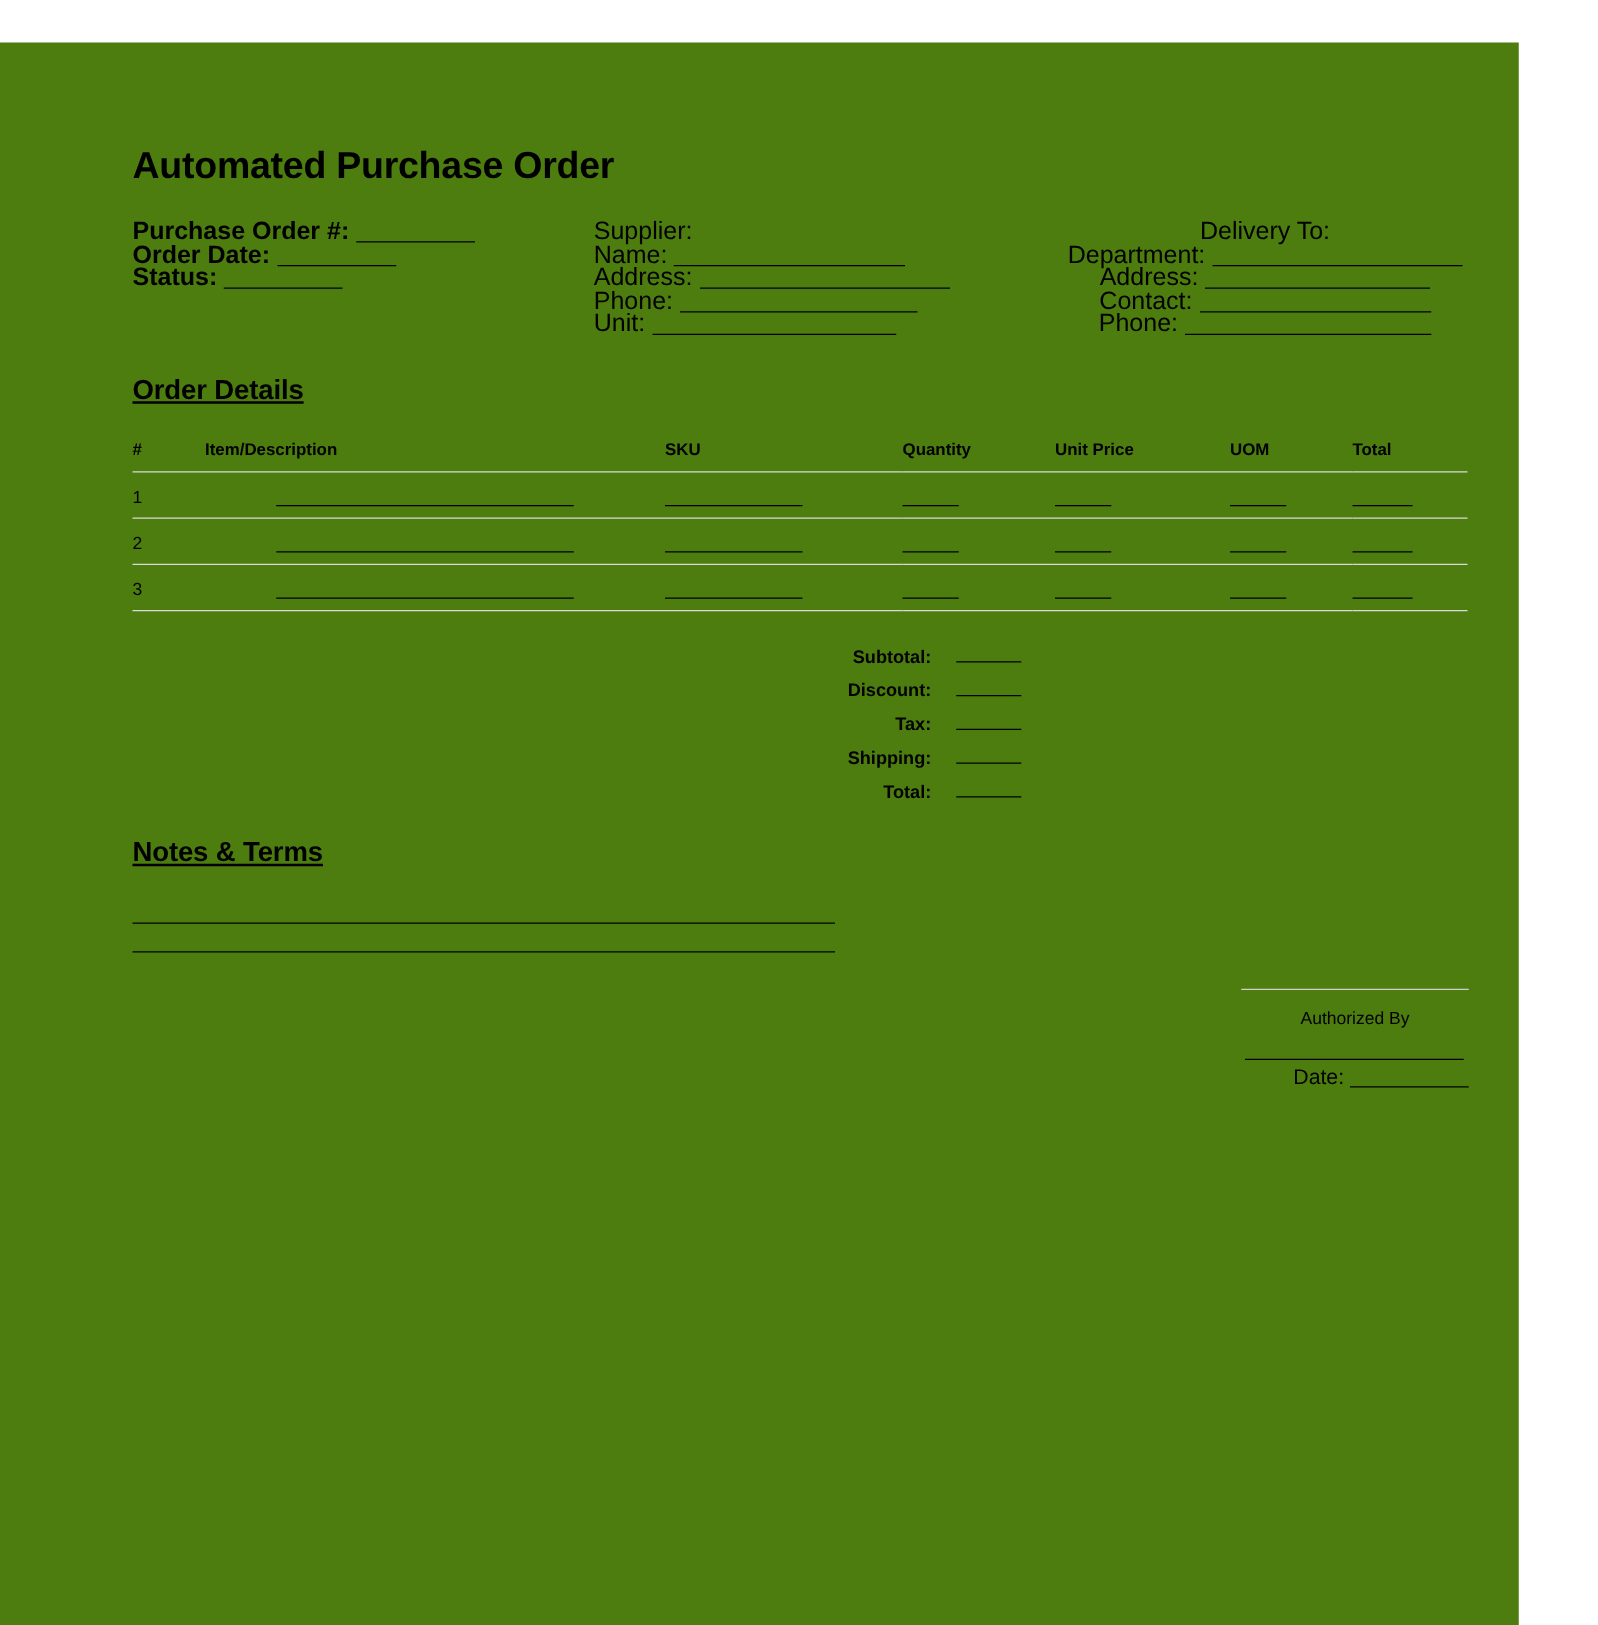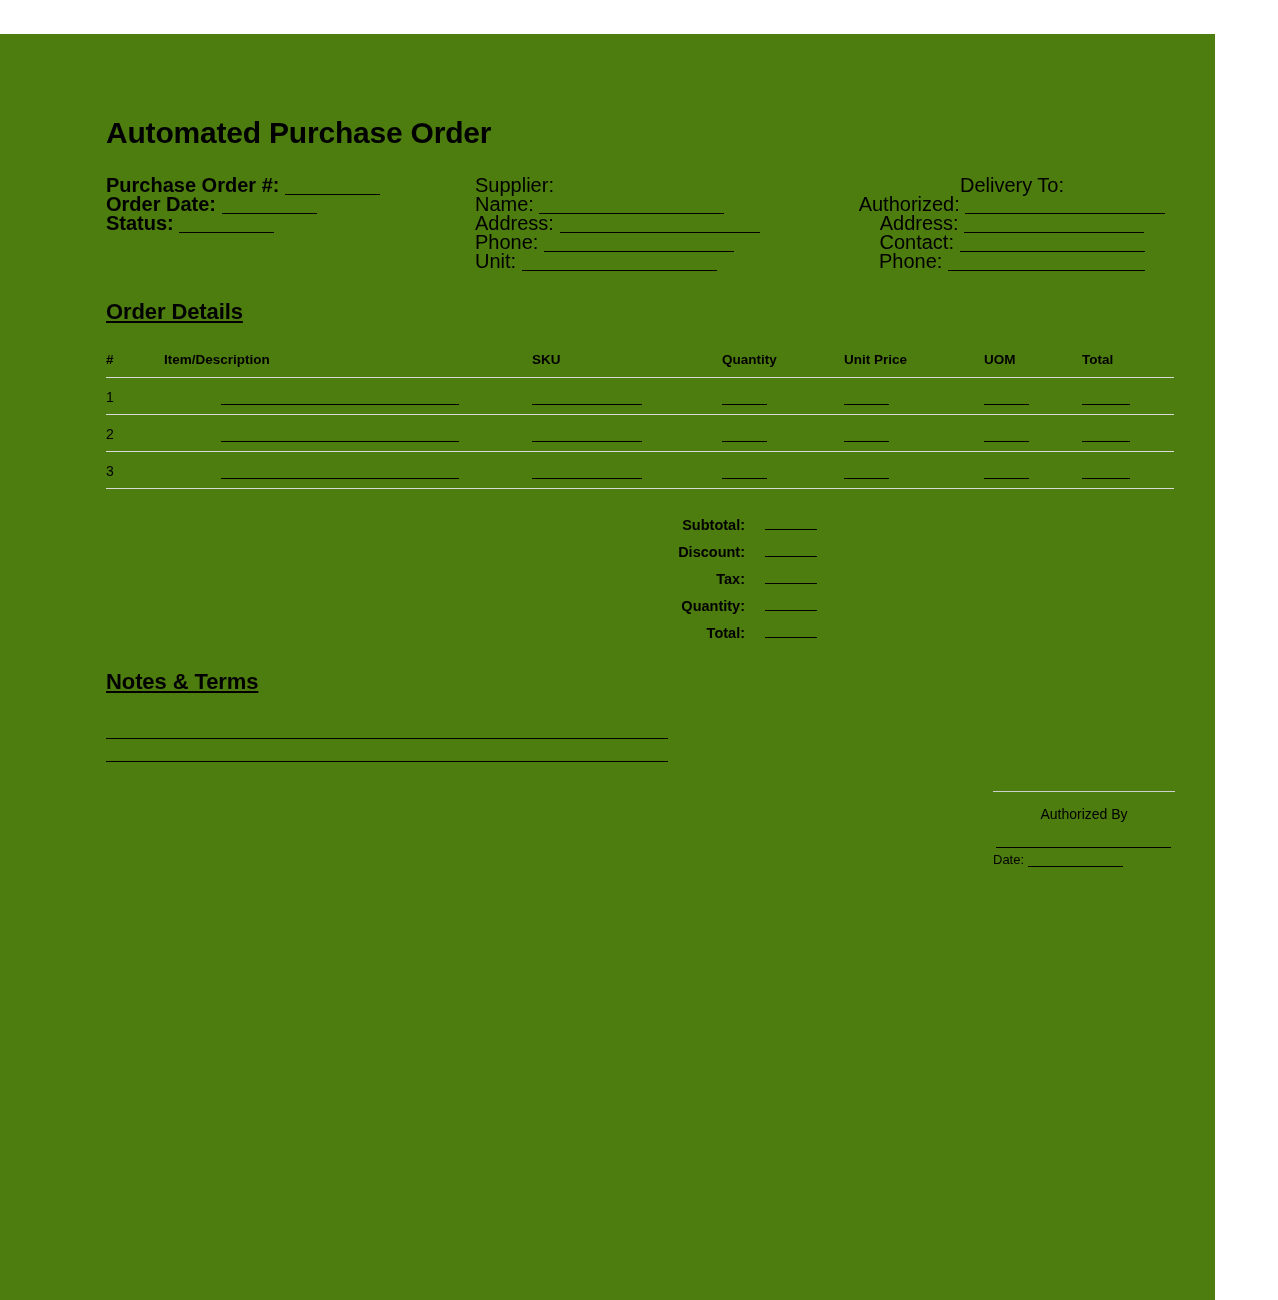--- a/index.html
+++ b/index.html
@@ -195,23 +195,23 @@
     white-space: nowrap;
   }
   .sig-sign-line {
     margin-top: 25px;
     border-top: 1.6px solid #000;
     width: 175px;
     margin-left: 3px;
   }
   .sig-date {
     margin-top: 4px;
-    font-size: 13px;
-    white-space: nowrap;
-    text-align: left;
+    font-size: 17px;
+    white-space: nowrap;
+    text-align: right;
   }
   .sig-date .fill-date {
     display: inline-block;
     border-bottom: 1.6px solid #000;
     width: 95px;
     height: 13px;
     vertical-align: -3px;
   }
 </style>
 </head>
@@ -252,21 +252,21 @@
     </div>
     <div class="info-line">
       <span class="lbl">Unit:</span>
       <span class="fill w-supe"></span>
     </div>
   </div>
 
   <div class="info-col right">
     <div class="info-heading">Delivery To:</div>
     <div class="info-line">
-      <span class="lbl">Authorized:</span>
+      <span class="lbl">Department:</span>
       <span class="fill w-dep"></span>
     </div>
     <div class="info-line">
       <span class="lbl">Address:</span>
       <span class="fill w-adr"></span>
     </div>
     <div class="info-line">
       <span class="lbl">Contact:</span>
       <span class="fill w-con"></span>
     </div>
@@ -337,21 +337,21 @@
     </div>
     <div class="totals-row">
       <div class="totals-label">Discount:</div>
       <div class="totals-value"></div>
     </div>
     <div class="totals-row">
       <div class="totals-label">Tax:</div>
       <div class="totals-value"></div>
     </div>
     <div class="totals-row">
-      <div class="totals-label">Quantity:</div>
+      <div class="totals-label">Shipping:</div>
       <div class="totals-value"></div>
     </div>
     <div class="totals-row">
       <div class="totals-label">Total:</div>
       <div class="totals-value"></div>
     </div>
   </div>
 
   <div class="section-heading" id="notes-heading">Notes &amp; Terms</div>
   <div class="notes-lines">

